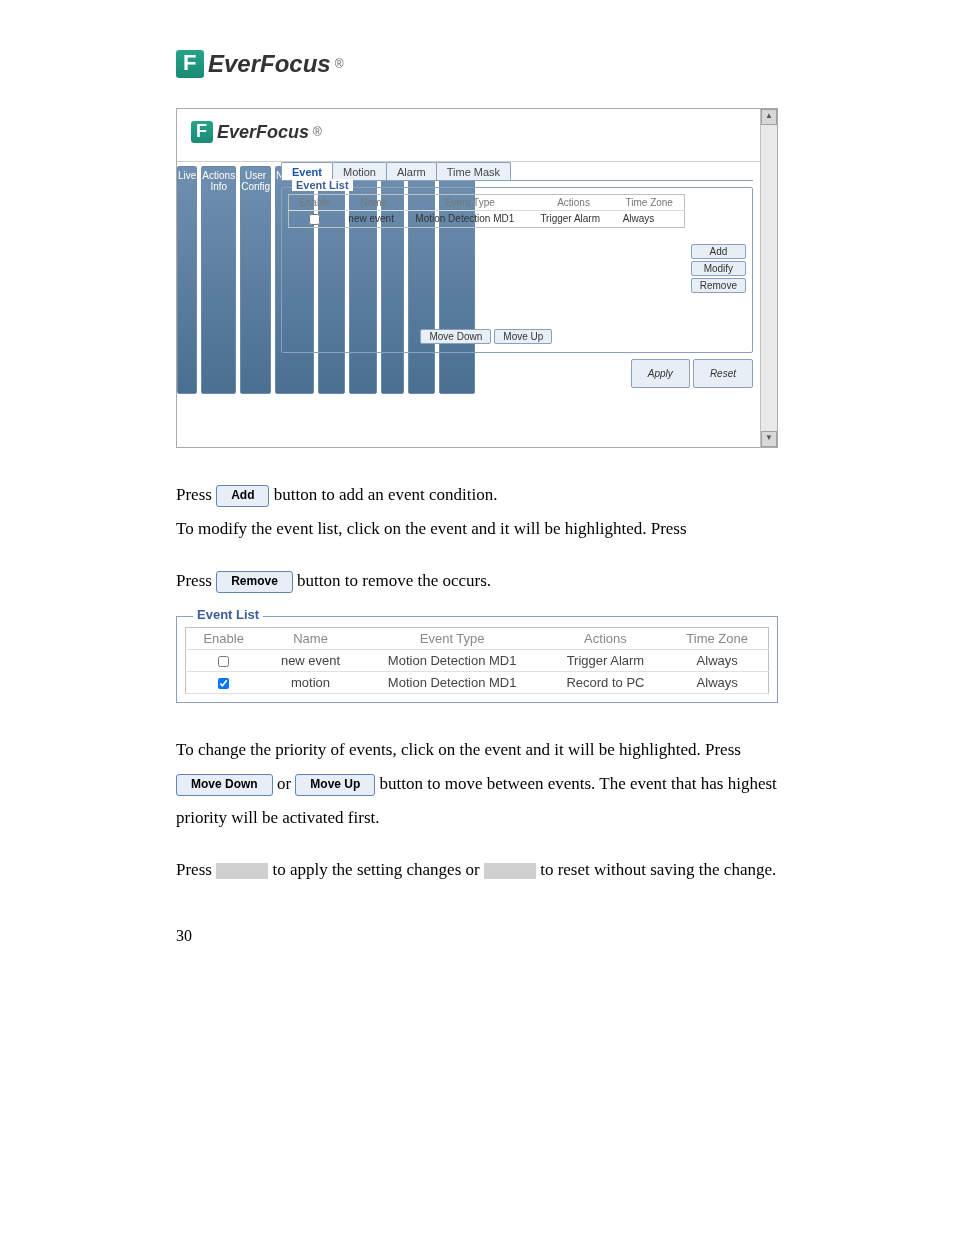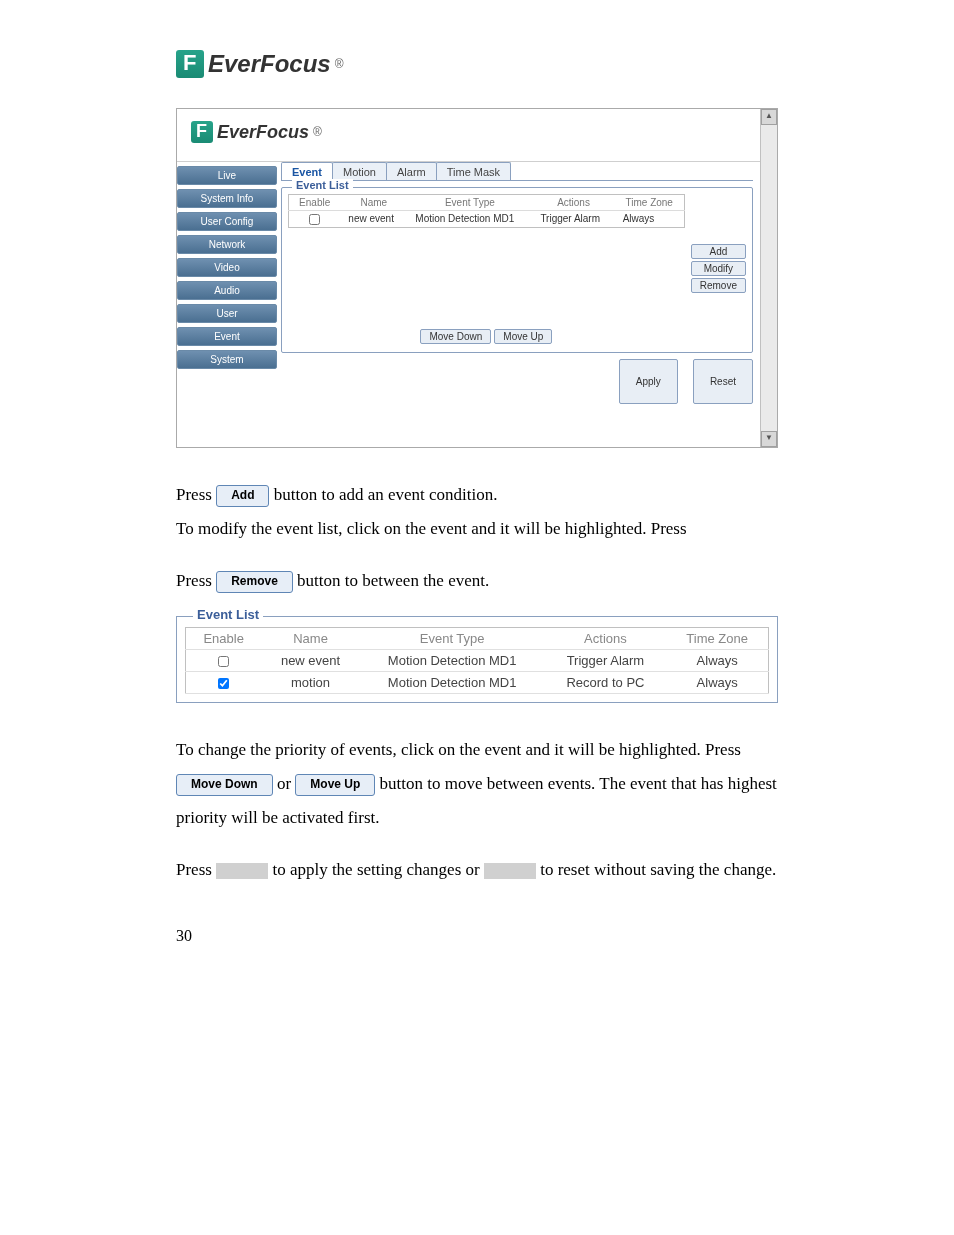--- a/index.html
+++ b/index.html
@@ -72,21 +72,21 @@
   .app-header .logo-glyph::after { font-size: 18px; left: 5px; }
   .app-header .logo-text { font-size: 18px; }
   .app-body {
     display: flex;
     border-top: 1px solid #cfcfcf;
   }
   .sidebar {
     width: 100px;
     padding-top: 4px;
     display: flex;
-    flex-direction: column;
+    flex-direction: row;
     gap: 4px;
   }
   .sidebar .side-item {
     border: 1px solid #6a8aa8;
     border-radius: 2px;
     background: linear-gradient(#6f90b0, #4a6f91);
     color: #fff;
     text-align: center;
     padding: 3px 0;
     font-size: 10px;
@@ -176,21 +176,21 @@
   }
   .move-row {
     text-align: center;
     margin-top: 16px;
   }
   .move-row .win-btn { display: inline-block; }
   .bottom-row {
     text-align: right;
     margin-top: 6px;
   }
-  .bottom-row .win-btn { display: inline-block; margin-left: 12px; padding: 16px 16px; }
+  .bottom-row .win-btn { display: inline-block; margin-left: 0; padding: 8px 16px; font-style: italic; }
   .scroll-gutter {
     position: absolute;
     right: 0; top: 0; bottom: 0;
     width: 16px;
     background: #eaeaea;
     border-left: 1px solid #c0c0c0;
   }
   .scroll-gutter .arrow {
     width: 16px; height: 16px;
     background: #d8d8d8;
@@ -298,21 +298,21 @@
       <div class="top-logo" style="margin-bottom:0;">
         <span class="logo-glyph"></span>
         <span class="logo-text">EverFocus</span>
         <span class="logo-reg">®</span>
       </div>
     </div>
 
     <div class="app-body" style="padding-right:20px;">
       <div class="sidebar">
         <div class="side-item">Live</div>
-        <div class="side-item">System Info</div>
+        <div class="side-item">Actions Info</div>
         <div class="side-item">User Config</div>
         <div class="side-item">Network</div>
         <div class="side-item">Video</div>
         <div class="side-item">Audio</div>
         <div class="side-item">User</div>
         <div class="side-item">Event</div>
         <div class="side-item">System</div>
       </div>
 
       <div class="main-area">
@@ -369,21 +369,21 @@
   <div class="body-text">
     <p>
       <span>Press </span>
       <span class="inline-btn">Add</span>
       <span> button to add an event condition.</span><br>
       <span>To modify the event list, click on the event and it will be highlighted. Press</span>
     </p>
     <p>
       <span>Press </span>
       <span class="inline-btn">Remove</span>
-      <span> button to between the event.</span>
+      <span> button to remove the occurs.</span>
     </p>
   </div>
 
   <div class="eventlist2">
     <div class="lg">Event List</div>
     <table>
       <tbody>
           <tr>
         <th>Enable</th>
         <th>Name</th>

